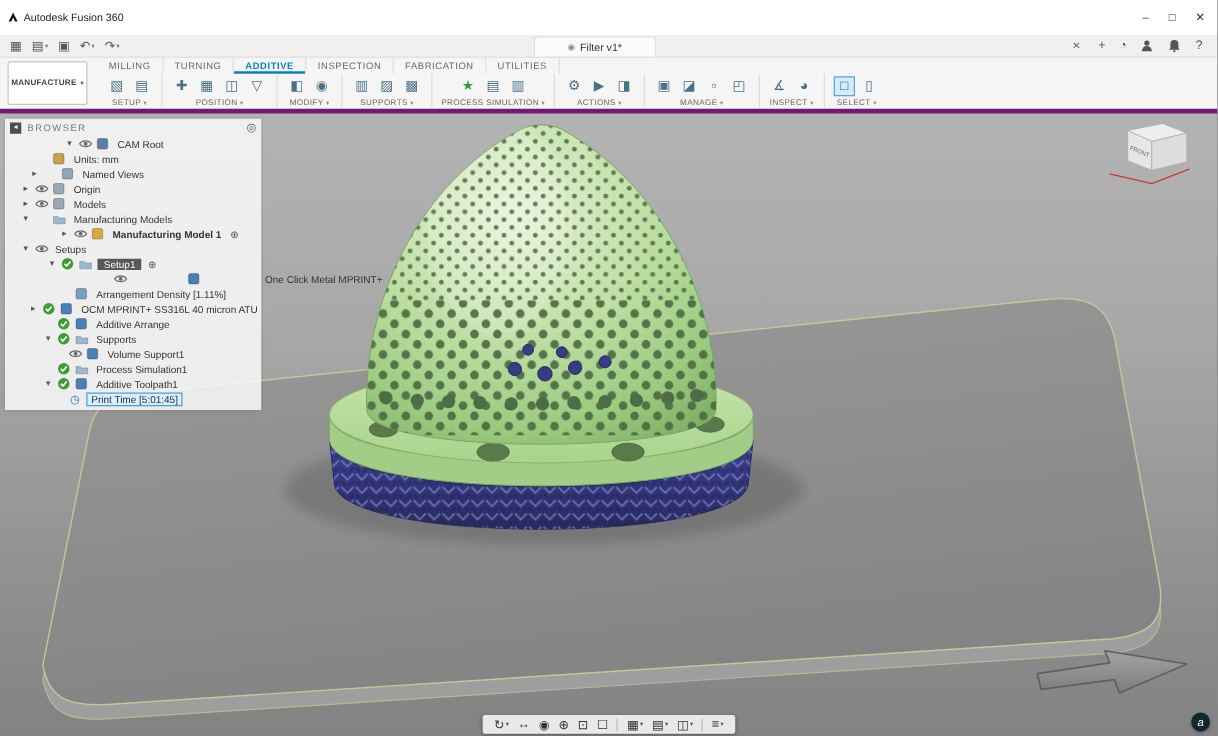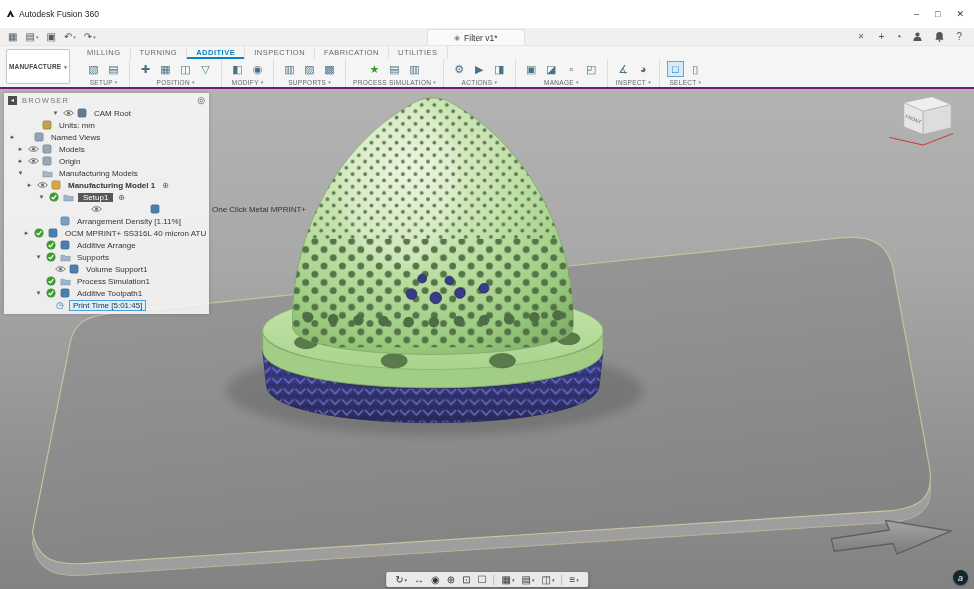--- a/index.html
+++ b/index.html
@@ -17,21 +17,21 @@
   .qat-btn{font-size:10px;color:#4c5b66;background:none;border:none;display:flex;align-items:center;height:16px;padding:0 4px;}
   .caret-sm{font-size:5px;color:#777;margin-left:1px;}
   .doc-tab-strip{flex:1;display:flex;justify-content:center;align-items:flex-end;height:17px;}
   .doc-tab-box{display:flex;align-items:center;gap:4px;padding:0 26px;height:15px;background:#fafafa;border:1px solid #e1e0df;border-bottom:none;border-radius:3px 3px 0 0;font-size:8.5px;color:#333;}
   .doc-status{color:#6f8fa5;font-size:7px;}
   .tab-close{border:none;background:none;font-size:8px;color:#666;padding:0 6px;}
   .appbar{display:flex;align-items:center;gap:11px;padding:0 8px;}
   .appbar button{border:none;background:none;padding:0;font-size:10px;color:#555;display:flex;align-items:center;height:16px;}
 
   
-  .ribbon{height:41px;background:#f5f5f5;border-bottom:2px solid #701a75;display:flex;align-items:stretch;padding:0 4px;flex:none;}
+  .ribbon{height:41px;background:#f5f5f5;border-bottom:4px solid #701a75;display:flex;align-items:stretch;padding:0 4px;flex:none;}
   .workspace{margin:3px 8px 3px 2px;background:#fff;border:1px solid #c6c6c6;border-radius:2px;font-size:6.5px;font-weight:bold;color:#444;width:64px;display:flex;align-items:center;justify-content:center;gap:3px;letter-spacing:.2px;}
   .ws-caret{font-size:5px;color:#666;}
   .ribbon-main{flex:1;display:flex;flex-direction:column;min-width:0;}
   .tabs{list-style:none;display:flex;margin:0;padding:0;height:13px;align-items:stretch;}
   .tabs li{font-size:7.5px;color:#5f6a72;letter-spacing:.5px;padding:0 9px;display:flex;align-items:center;border-right:1px solid #e0e0e0;cursor:default;}
   .tabs li.active{color:#0a84c1;font-weight:bold;box-shadow:inset 0 -2px 0 #0a84c1;}
   .groups{flex:1;display:flex;align-items:center;}
   .rgroup{display:flex;flex-direction:column;align-items:center;justify-content:center;padding:0 7px;height:100%;}
   .gicons{display:flex;gap:3px;height:17px;align-items:center;}
   .ribbon-icon{width:17px;height:16px;border:1px solid transparent;background:none;font-size:11px;line-height:14px;color:#4a7186;padding:0;text-align:center;}
@@ -396,85 +396,95 @@
           <div class="trow" style="padding-left: 13px;">
             <span class="tcaret"></span>
             <span class="tvis"></span>
             <span class="ticon units">
               <svg width="10" height="10" viewBox="0 0 12 12">
                 <rect x="1" y="1" width="10" height="10" rx="2" fill="currentColor" stroke="rgba(0,0,0,.25)"></rect>
               </svg>
             </span>
             <span class="tlabel">Units: mm</span>
           </div>
-          <div class="trow" style="padding-left: 5px;">
+          <div class="trow" style="padding-left: 20px;">
             <span class="tcaret">▸</span>
             <span class="tvis"></span>
             <span class="ticon views">
               <svg width="10" height="10" viewBox="0 0 12 12">
                 <rect x="1" y="1" width="10" height="10" rx="2" fill="currentColor" stroke="rgba(0,0,0,.25)"></rect>
               </svg>
             </span>
             <span class="tlabel">Named Views</span>
           </div>
           <div class="trow" style="padding-left: 13px;">
             <span class="tcaret">▸</span>
             <span class="tvis">
               <svg width="11" height="8" viewBox="0 0 16 11">
                 <path d="M1 5.5 C4 1 12 1 15 5.5 C12 10 4 10 1 5.5 Z" fill="none" stroke="#6f6f6f" stroke-width="1.4"></path>
                 <circle cx="8" cy="5.5" r="2.3" fill="#6f6f6f"></circle>
               </svg>
             </span>
-            <span class="ticon model-set">
-              <svg width="10" height="10" viewBox="0 0 12 12">
-                <rect x="1" y="1" width="10" height="10" rx="2" fill="currentColor" stroke="rgba(0,0,0,.25)"></rect>
-              </svg>
-            </span>
-            <span class="tlabel">Models</span>
+            <span class="ticon origin">
+              <svg width="10" height="10" viewBox="0 0 12 12">
+                <rect x="1" y="1" width="10" height="10" rx="2" fill="currentColor" stroke="rgba(0,0,0,.25)"></rect>
+              </svg>
+            </span>
+            <span class="tlabel">Origin</span>
           </div>
           <div class="trow" style="padding-left: 13px;">
             <span class="tcaret">▸</span>
             <span class="tvis">
               <svg width="11" height="8" viewBox="0 0 16 11">
                 <path d="M1 5.5 C4 1 12 1 15 5.5 C12 10 4 10 1 5.5 Z" fill="none" stroke="#6f6f6f" stroke-width="1.4"></path>
                 <circle cx="8" cy="5.5" r="2.3" fill="#6f6f6f"></circle>
               </svg>
             </span>
-            <span class="ticon origin">
-              <svg width="10" height="10" viewBox="0 0 12 12">
-                <rect x="1" y="1" width="10" height="10" rx="2" fill="currentColor" stroke="rgba(0,0,0,.25)"></rect>
-              </svg>
-            </span>
-            <span class="tlabel">Origin</span>
+            <span class="ticon model-set">
+              <svg width="10" height="10" viewBox="0 0 12 12">
+                <rect x="1" y="1" width="10" height="10" rx="2" fill="currentColor" stroke="rgba(0,0,0,.25)"></rect>
+              </svg>
+            </span>
+            <span class="tlabel">Models</span>
           </div>
           <div class="trow" style="padding-left: 13px;">
             <span class="tcaret">▾</span>
             <span class="tvis"></span>
             <span class="ticon folder">
               <svg width="11" height="9" viewBox="0 0 14 11">
                 <path d="M1 2.5 h4.5 l1.3 1.5 H13 v6 H1 Z" fill="currentColor" stroke="rgba(0,0,0,.25)" stroke-width=".8"></path>
               </svg>
             </span>
             <span class="tlabel">Manufacturing Models</span>
           </div>
-          <div class="trow" style="padding-left: 22px;">
+          <div class="trow" style="padding-left: 32px; margin-left: 12px;">
             <span class="tcaret">▸</span>
             <span class="tvis">
               <svg width="11" height="8" viewBox="0 0 16 11">
                 <path d="M1 5.5 C4 1 12 1 15 5.5 C12 10 4 10 1 5.5 Z" fill="none" stroke="#6f6f6f" stroke-width="1.4"></path>
                 <circle cx="8" cy="5.5" r="2.3" fill="#6f6f6f"></circle>
               </svg>
             </span>
             <span class="ticon model">
               <svg width="10" height="10" viewBox="0 0 12 12">
                 <rect x="1" y="1" width="10" height="10" rx="2" fill="currentColor" stroke="rgba(0,0,0,.25)"></rect>
               </svg>
             </span>
             <span class="tlabel bold">Manufacturing Model 1</span>
             <span class="tbadge">⊕</span>
+          </div>
+          <div class="trow" style="padding-left: 13px;">
+            <span class="tcaret">▾</span>
+            <span class="tvis">
+              <svg width="11" height="8" viewBox="0 0 16 11">
+                <path d="M1 5.5 C4 1 12 1 15 5.5 C12 10 4 10 1 5.5 Z" fill="none" stroke="#6f6f6f" stroke-width="1.4"></path>
+                <circle cx="8" cy="5.5" r="2.3" fill="#6f6f6f"></circle>
+              </svg>
+            </span>
+            <span class="tlabel">Setups</span>
           </div>
           <div class="trow" style="padding-left: 34px;">
             <span class="tcaret">▾</span>
             <span class="tvis">
               <svg width="10" height="10" viewBox="0 0 12 12">
                 <circle cx="6" cy="6" r="5.5" fill="#3e9b33"></circle>
                 <path d="M3.2 6.2 L5.2 8.2 L8.8 3.8" stroke="#fff" stroke-width="1.6" fill="none"></path>
               </svg>
             </span>
             <span class="ticon folder">

